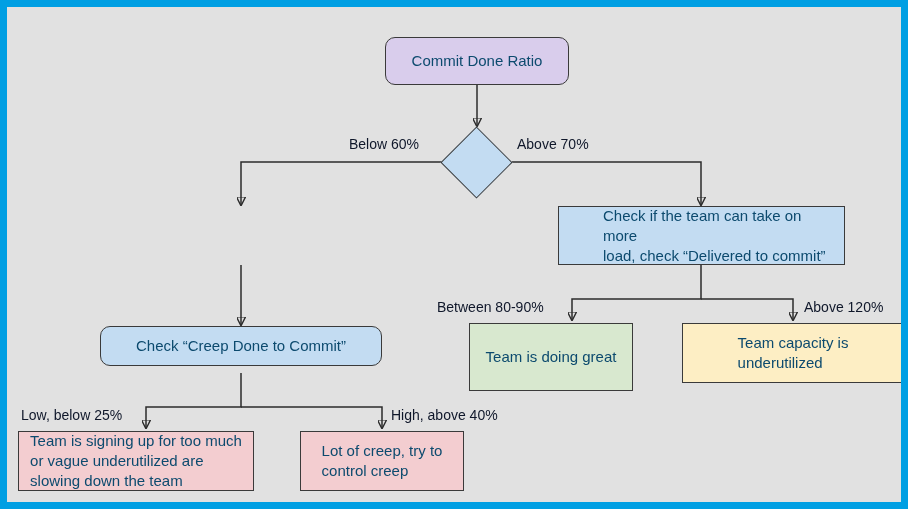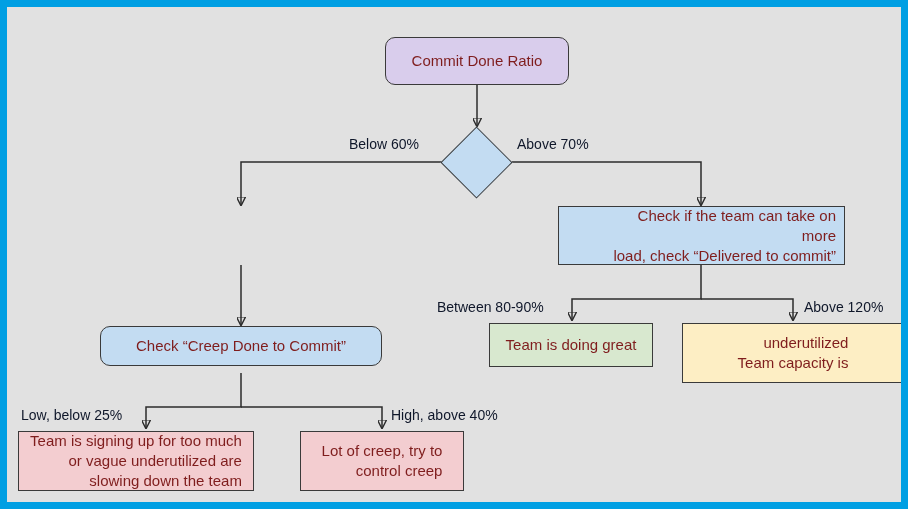--- a/index.html
+++ b/index.html
@@ -19,22 +19,22 @@
     border: 7px solid #009fe3;
     overflow: hidden;
   }
   .node {
     position: absolute;
     box-sizing: border-box;
     border: 1.4px solid #3a3a3a;
     display: flex;
     align-items: center;
     justify-content: center;
-    text-align: right;
-    color: #7f1d1d;
+    text-align: left;
+    color: #0c4a6e;
     font-size: 15px;
     line-height: 20px;
     padding: 2px 8px;
   }
   .node.rounded { border-radius: 10px; }
   .node.purple  { background: #d9cdec; }
   .node.blue    { background: #c3dcf2; }
   .node.green   { background: #d8e8cf; }
   .node.yellow  { background: #fdeec4; }
   .node.pink    { background: #f3cdd0; }
@@ -103,28 +103,28 @@
     <div>
       <div>Check if the team can take on more</div>
       <div>load, check “Delivered to commit”</div>
     </div>
   </div>
 
   <div class="node rounded blue" style="left:93px; top:319px; width:282px; height:40px;">
     <span>Check “Creep Done to Commit”</span>
   </div>
 
-  <div class="node green" style="left:482px; top:316px; width:164px; height:44px;">
+  <div class="node green" style="left:462px; top:316px; width:164px; height:68px;">
     <span>Team is doing great</span>
   </div>
 
   <div class="node yellow" style="left:675px; top:316px; width:222px; height:60px;">
     <div>
+      <div>Team capacity is</div>
       <div>underutilized</div>
-      <div>Team capacity is</div>
     </div>
   </div>
 
   <div class="node pink" style="left:11px; top:424px; width:236px; height:60px;">
     <div>
       <div>Team is signing up for too much</div>
       <div>or vague underutilized are</div>
       <div>slowing down the team</div>
     </div>
   </div>

